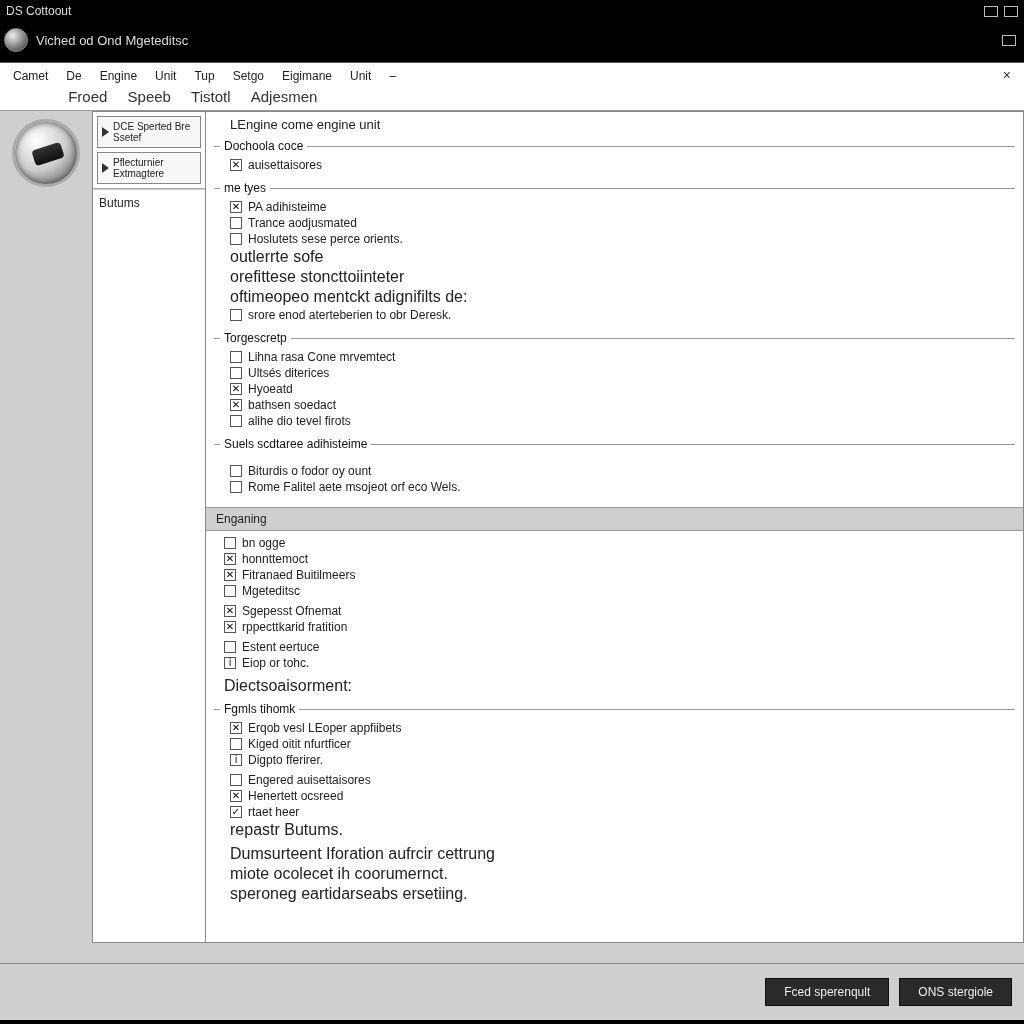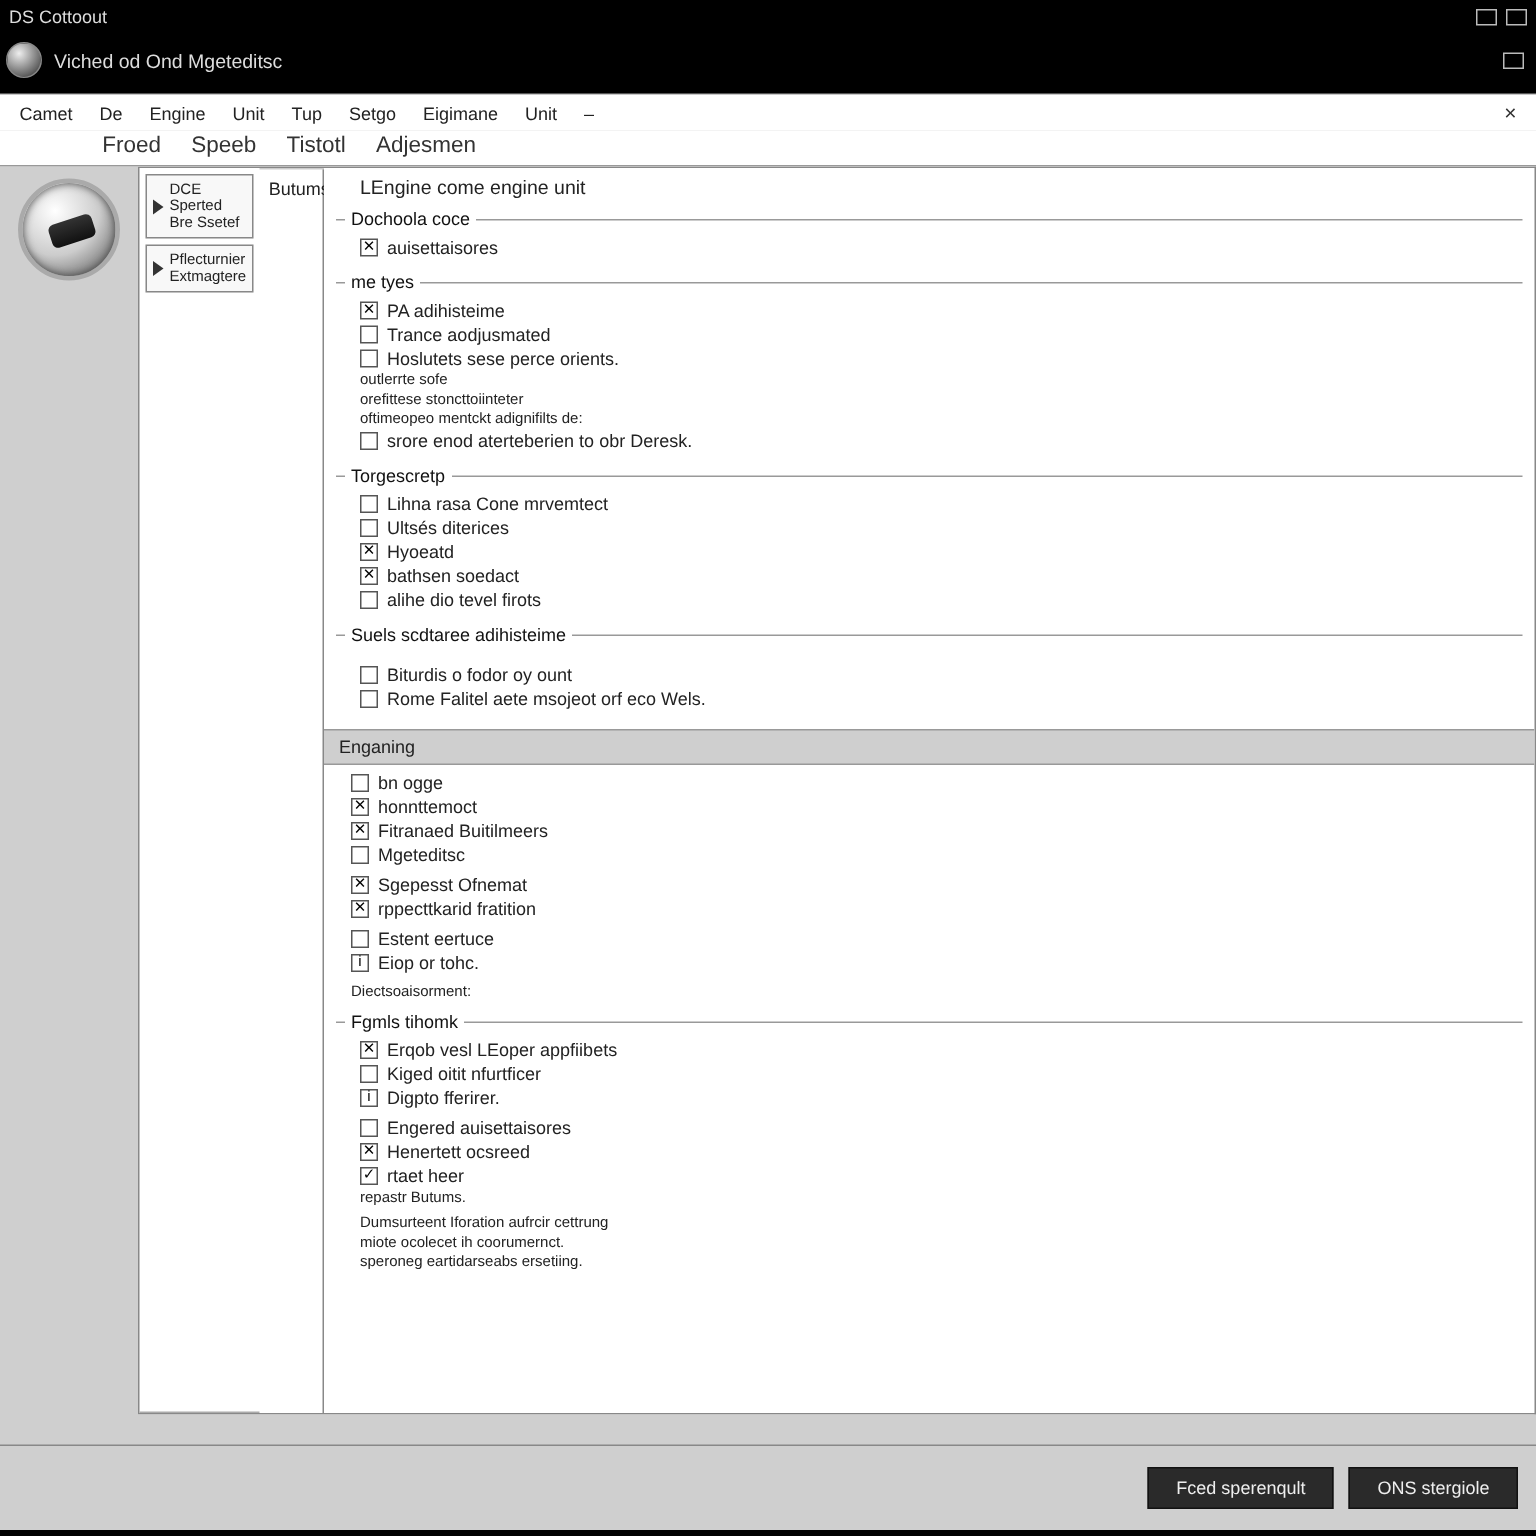--- a/index.html
+++ b/index.html
@@ -21,33 +21,33 @@
 
   .submenubar { background: #fff; padding: 0 4px 4px 4px; font-size: 15px; color: #333; border-bottom: 1px solid #999; }
   .submenubar .mi { display: inline-block; padding: 1px 8px; }
 
   .content { display: flex; flex: 1 1 auto; overflow: hidden; }
 
   .leftcol { width: 92px; background: #cfcfcf; display: flex; flex-direction: column; align-items: center; padding-top: 8px; }
   .big-icon { width: 68px; height: 68px; border-radius: 50%; background: radial-gradient(circle at 35% 30%, #fff, #ccc 50%, #666 90%); border: 3px solid #aaa; box-shadow: inset 0 0 6px #444; position: relative; }
   .big-icon::after { content: ""; position: absolute; width: 30px; height: 16px; background: linear-gradient(#333,#111); border-radius: 4px; top: 24px; left: 18px; transform: rotate(-18deg); }
 
-  .sidepanel { width: 124px; background: #fff; border: 1px solid #888; display: flex; flex-direction: row; }
+  .sidepanel { width: 114px; background: #fff; border: 1px solid #888; display: flex; flex-direction: column; }
   .side-group { border-bottom: 1px solid #aaa; }
   .side-btn { border: 1px solid #888; margin: 4px; padding: 4px 4px; font-size: 10px; line-height: 1.1; display: flex; align-items: center; gap: 4px; background: #f8f8f8; }
   .side-btn .tri { width: 0; height: 0; border-top: 5px solid transparent; border-bottom: 5px solid transparent; border-left: 7px solid #333; flex: 0 0 auto; }
   .side-heading { padding: 6px 6px; font-size: 12px; color: #222; border-top: 1px solid #ccc; }
 
   .mainpanel { flex: 1 1 auto; background: #fff; border: 1px solid #888; border-left: none; overflow-y: auto; padding: 4px 8px 0 8px; position: relative; }
   fieldset.fs { border: 1px solid #999; border-left: none; border-right: none; border-bottom: none; margin: 6px 0 2px 0; padding: 4px 0 2px 6px; }
   fieldset.fs legend { font-size: 12px; padding: 0 4px; color: #111; }
 
   .chk-row { display: flex; align-items: center; gap: 6px; padding: 1px 0 1px 10px; font-size: 12px; color: #222; }
   .cb { width: 12px; height: 12px; border: 1px solid #555; background: #fff; display: inline-flex; align-items: center; justify-content: center; font-size: 10px; line-height: 1; color: #000; flex: 0 0 auto; }
-  .plain-row { padding: 1px 0 1px 10px; font-size: 10px; color: #222; }
+  .plain-row { padding: 1px 0 1px 10px; font-size: 16px; color: #222; }
   .sec-banner { background: #cfcfcf; margin: 10px -8px 0 -8px; padding: 4px 10px; font-size: 12px; border-top: 1px solid #999; border-bottom: 1px solid #999; }
 
   .footer { background: #cfcfcf; border-top: 1px solid #888; padding: 14px 12px; display: flex; justify-content: flex-end; gap: 10px; margin-top: 20px; }
   .fbtn { background: #2a2a2a; color: #eee; border: 1px solid #111; padding: 6px 18px; font-size: 12px; }
 </style>
 </head>
 <body>
 
 <div class="outer-title">
   <span class="ot-text">DS Cottoout</span>

